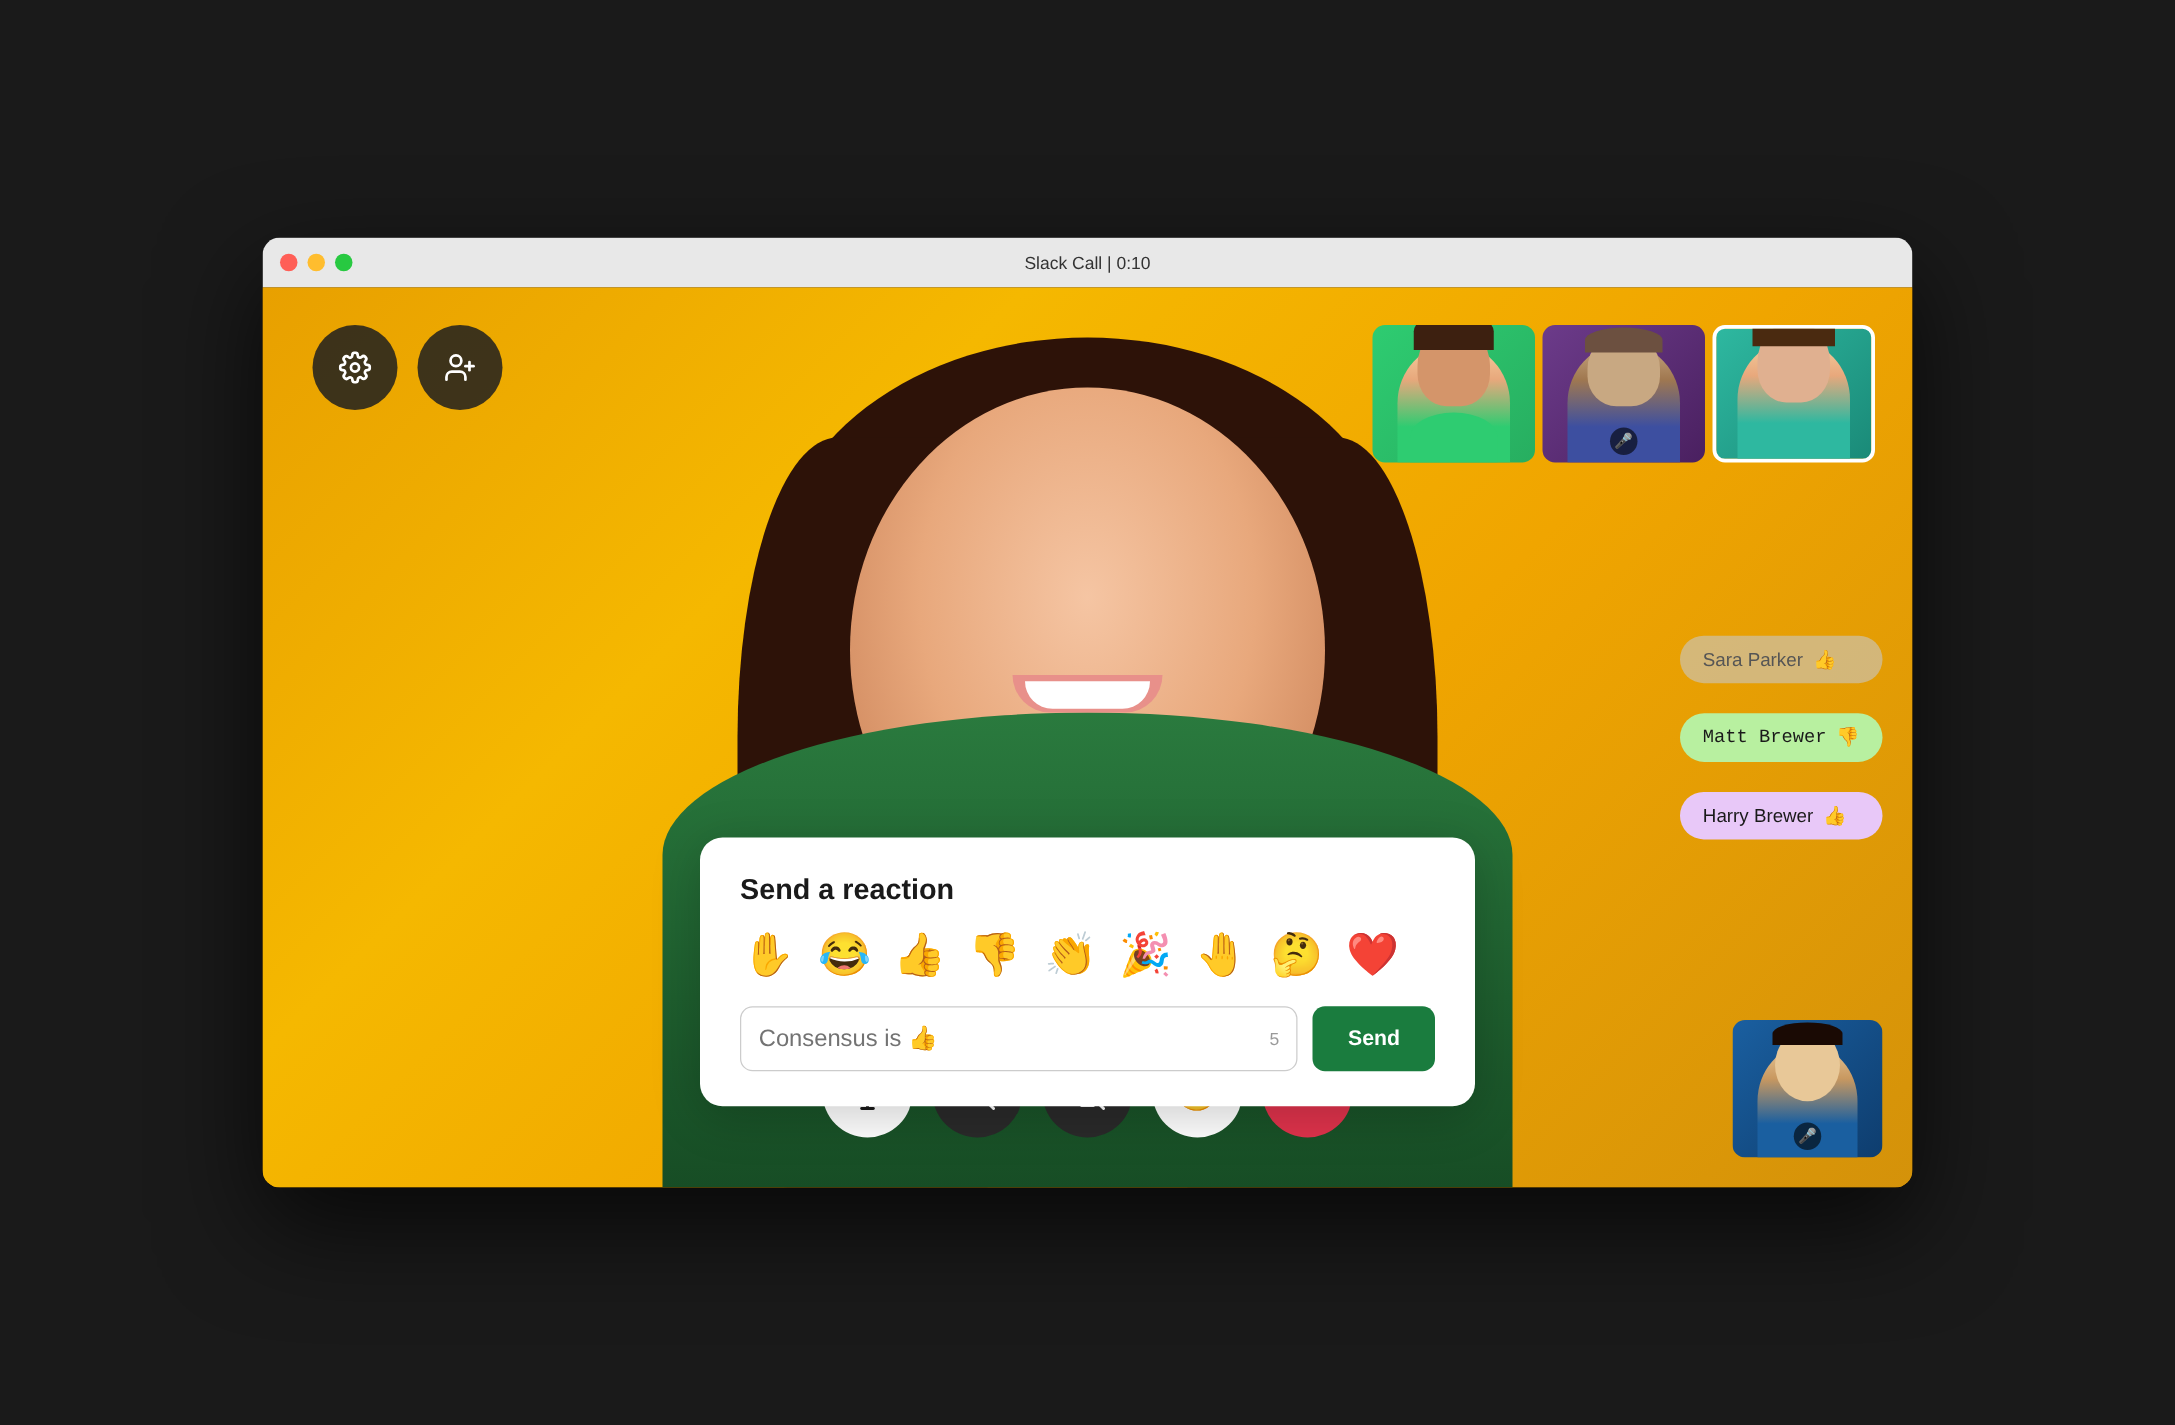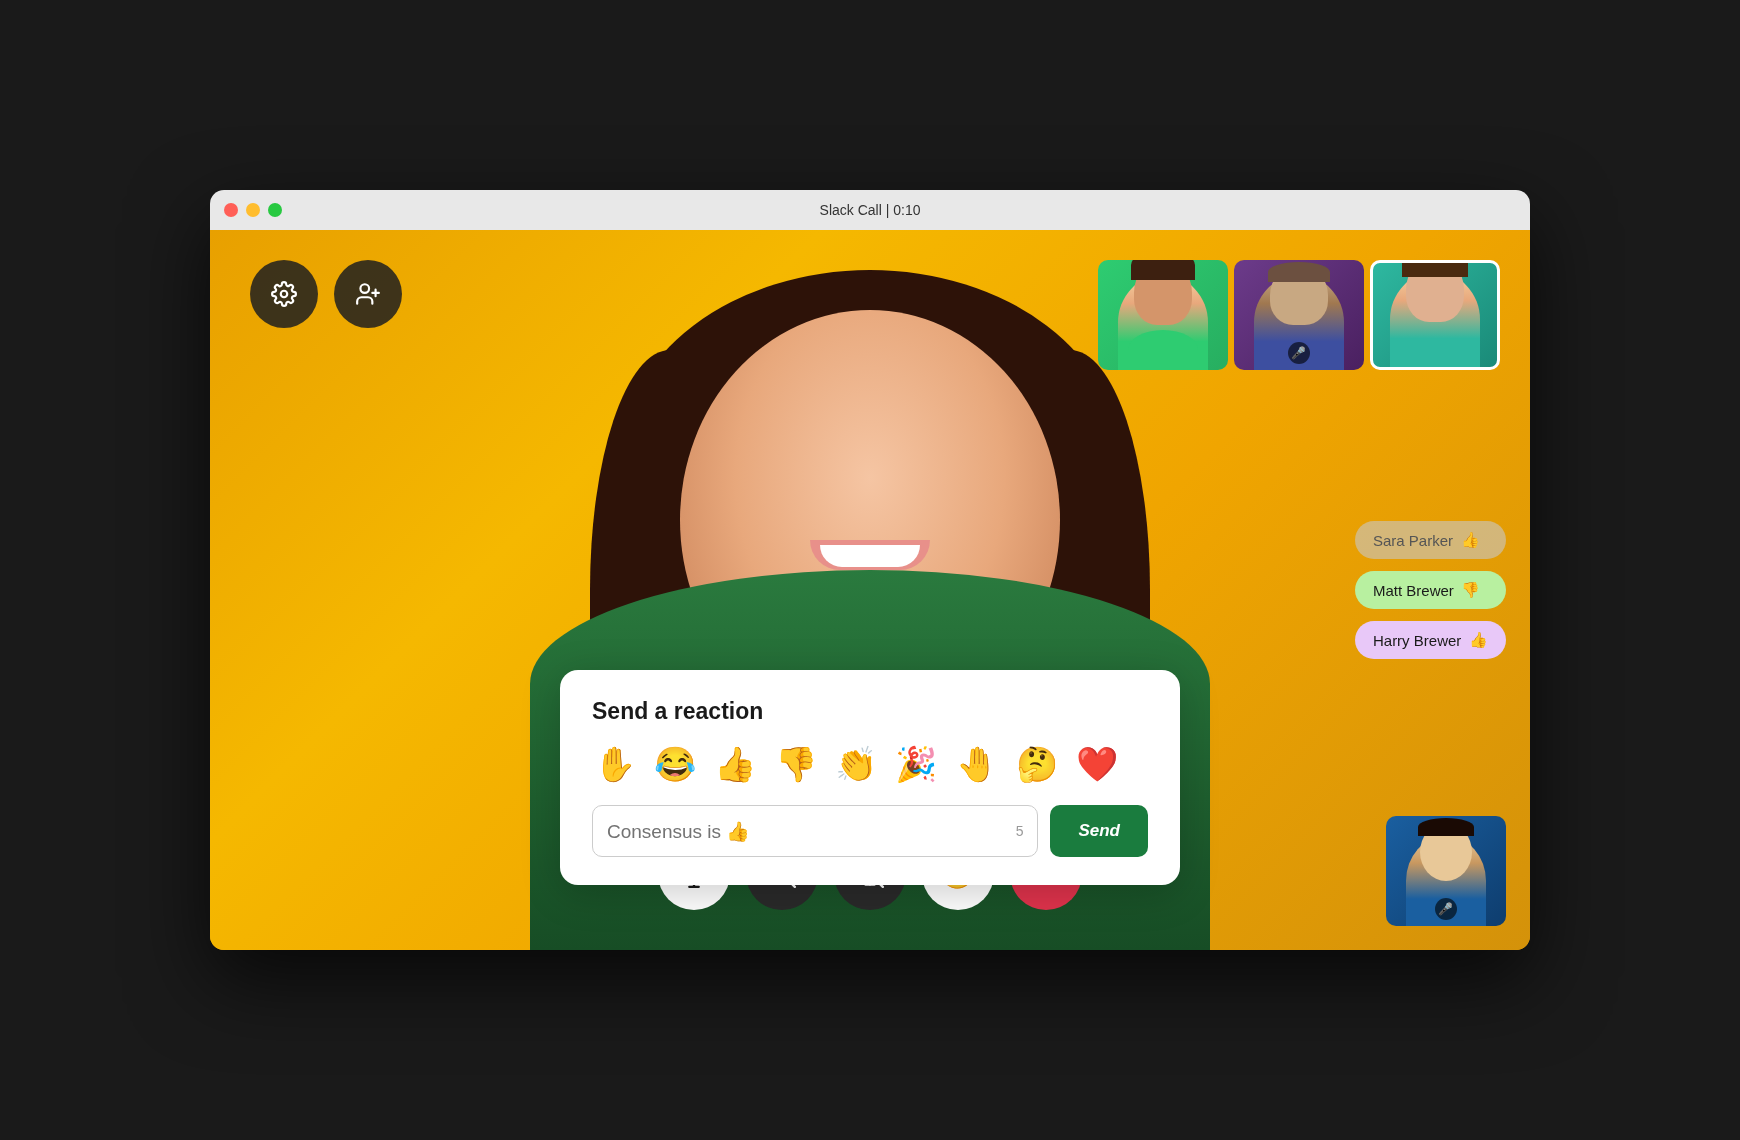--- a/index.html
+++ b/index.html
@@ -187,21 +187,20 @@
     .send-btn {
       background: #1a7c3e;
       color: white;
       border: none;
       border-radius: 10px;
       padding: 0 28px;
       height: 52px;
       font-size: 17px;
       font-weight: 600;
       cursor: pointer;
-      font-style: italic;
     }
 
     
     .bottom-controls {
       position: absolute;
       bottom: 40px;
       left: 50%;
       transform: translateX(-50%);
       display: flex;
       gap: 16px;
@@ -232,41 +231,42 @@
     }
 
     
     .reaction-list {
       position: absolute;
       right: 24px;
       top: 50%;
       transform: translateY(-50%);
       display: flex;
       flex-direction: column;
-      gap: 12px;
+      gap: 24px;
       z-index: 10;
     }
     .reaction-item {
       border-radius: 30px;
       padding: 10px 18px;
       font-size: 15px;
       font-weight: 500;
       display: flex;
       align-items: center;
       gap: 8px;
       white-space: nowrap;
       cursor: pointer;
     }
     .reaction-item-gray {
       background: rgba(200,200,200,0.6);
       color: #555;
     }
     .reaction-item-green {
       background: #b8f0a0;
       color: #1a1a1a;
+      font-family: Liberation Mono, monospace;
     }
     .reaction-item-purple {
       background: #e8c8f8;
       color: #1a1a1a;
     }
 
     
     .bottom-right-participant {
       position: absolute;
       right: 24px;

